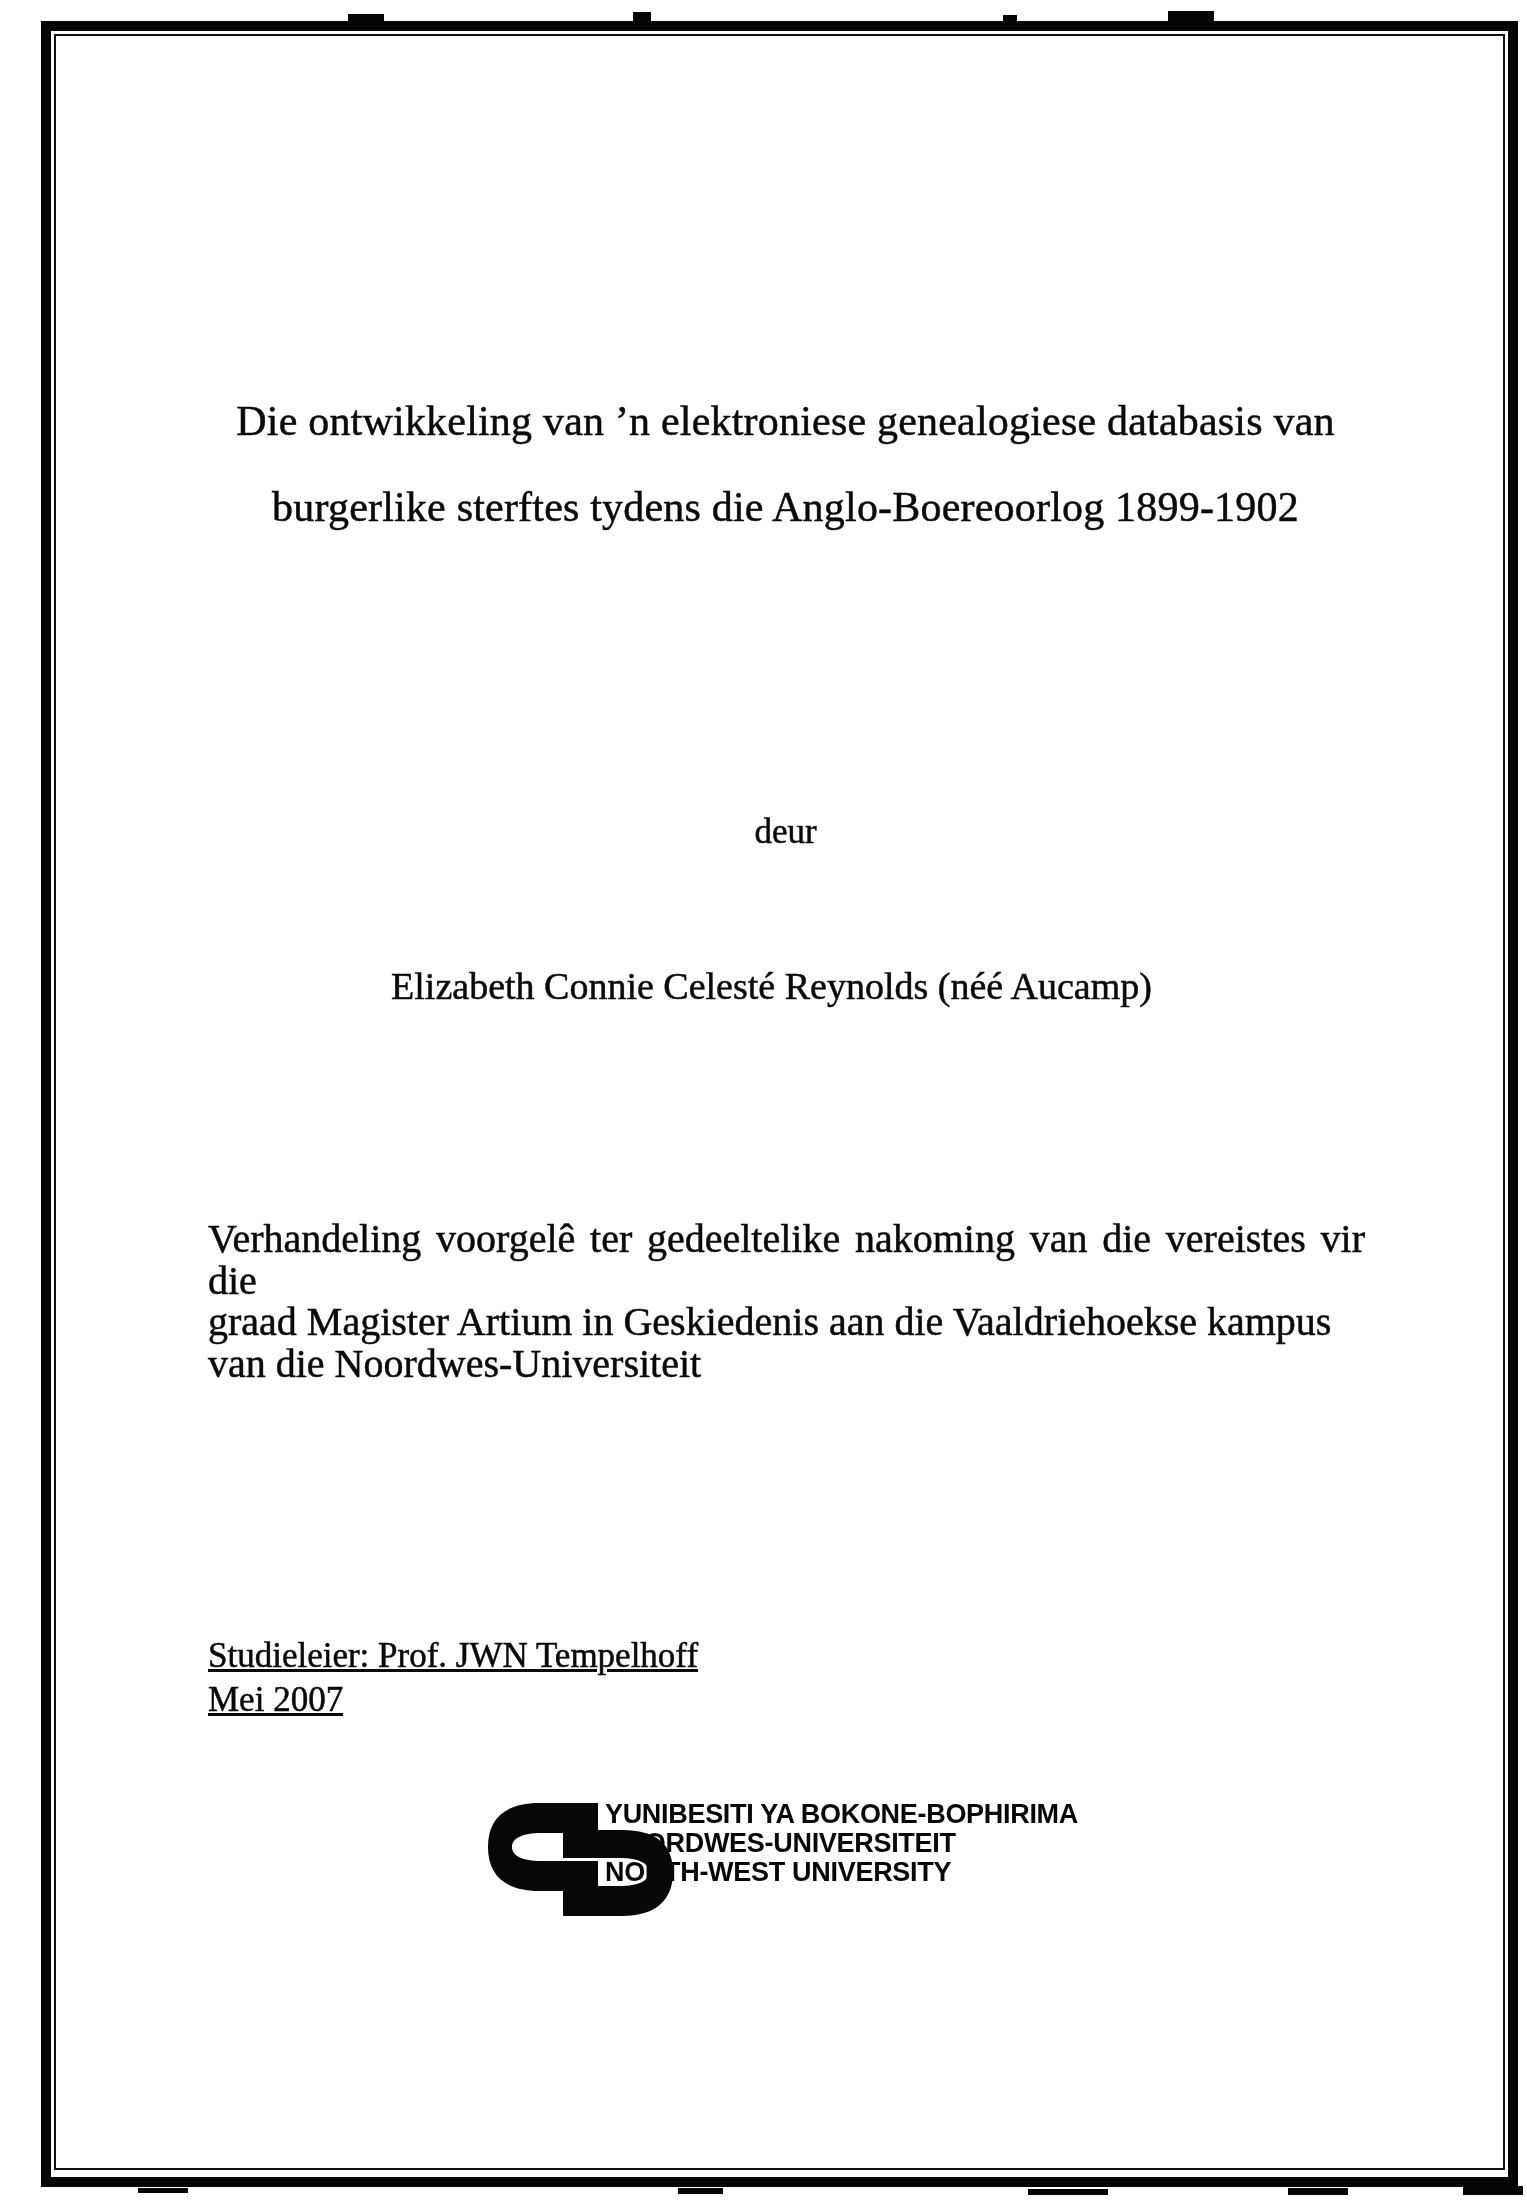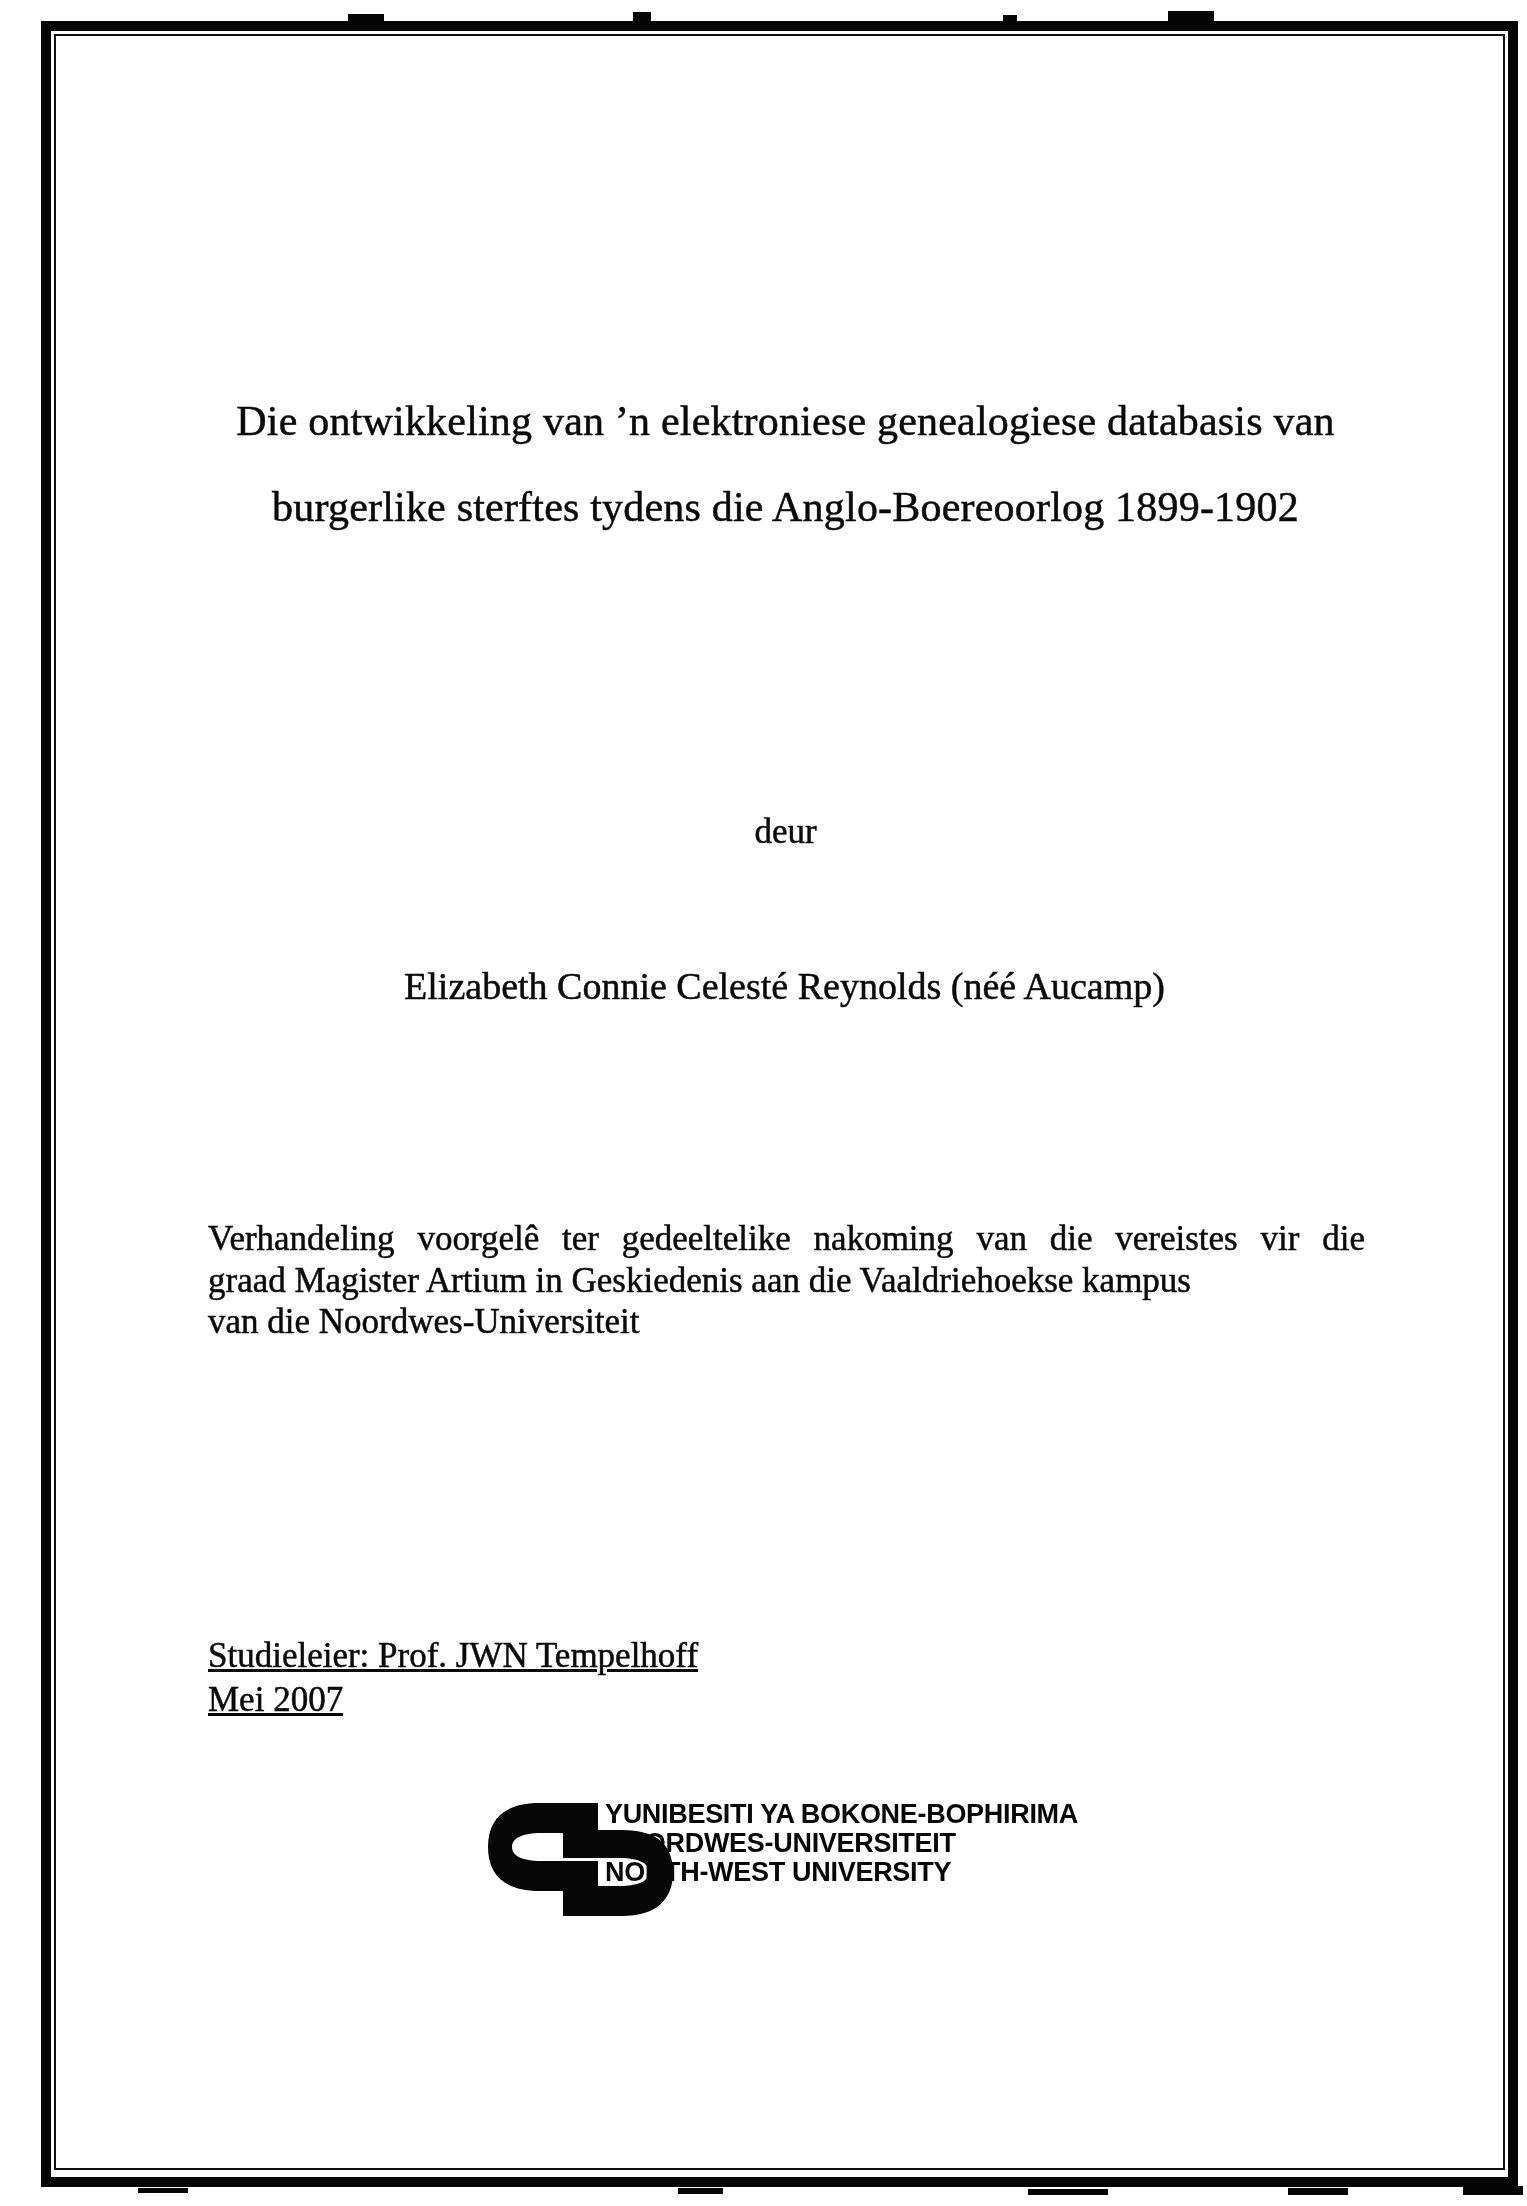--- a/index.html
+++ b/index.html
@@ -50,29 +50,29 @@
   }
   .byline {
     position: absolute;
     left: 190px; width: 1155px; top: 812px;
     text-align: center;
     font-size: 35px;
     line-height: 40px;
   }
   .author {
     position: absolute;
-    left: 189px; width: 1155px; top: 964px;
+    left: 176px; width: 1155px; top: 964px;
     text-align: center;
     font-size: 38px;
     line-height: 44px;
   }
   .statement {
     position: absolute;
     left: 190px; width: 1157px; top: 1218px;
-    font-size: 35px;
+    font-size: 40px;
     line-height: 41.5px;
   }
   .statement .justified {
     text-align: justify;
     text-align-last: justify;
   }
   .statement .it { }
   .supervisor-block {
     position: absolute;
     left: 190px; width: 900px; top: 1634px;

